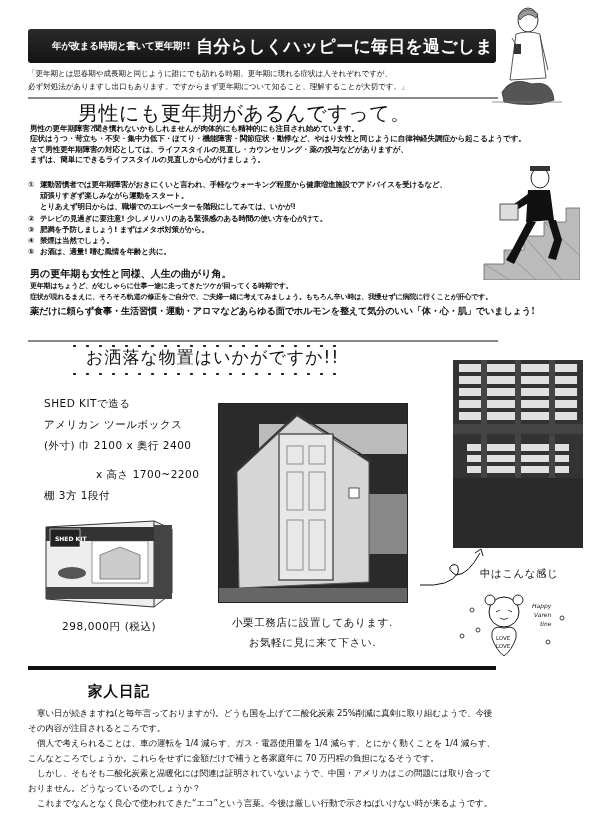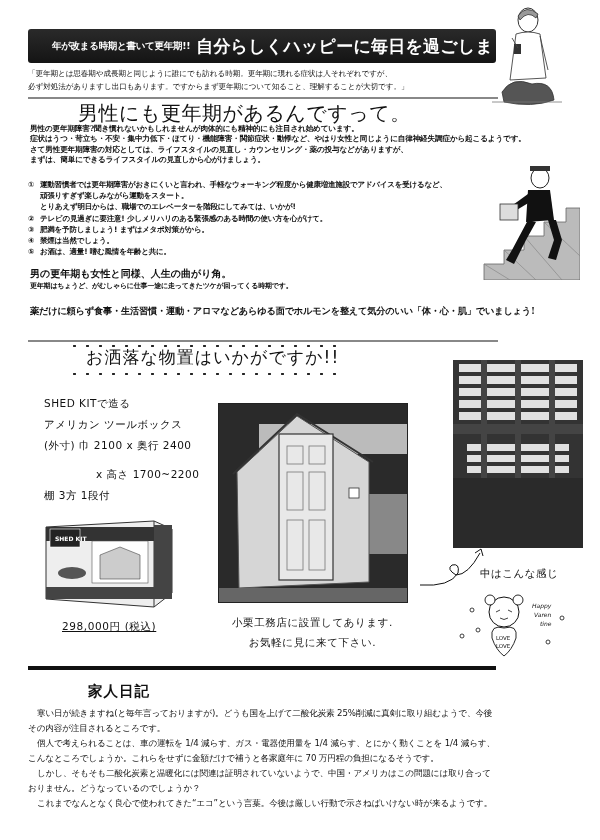--- a/index.html
+++ b/index.html
@@ -42,21 +42,21 @@
 
   
   .dots { height: 4px; background-image: radial-gradient(circle, #222 1.1px, transparent 1.3px); background-size: 13px 4px; }
   .shed-title { left: 86px; top: 346px; font-size: 17px; font-weight: bold; letter-spacing: 1px; white-space: nowrap; }
 
   .hand { font-family: "DejaVu Sans", sans-serif; font-weight: normal; }
   .shed-desc { left: 44px; top: 393px; font-size: 10.5px; line-height: 21px; letter-spacing: 0.5px; white-space: nowrap; }
   .shed-desc .indent { padding-left: 52px; margin-top: 8px; }
 
   .box-photo { left: 42px; top: 515px; width: 132px; height: 95px; }
-  .price { left: 62px; top: 620px; font-size: 10.5px; letter-spacing: 0.6px; white-space: nowrap; text-decoration: underline; }
+  .price { left: 62px; top: 620px; font-size: 10.5px; letter-spacing: 0.6px; white-space: nowrap; }
 
   .shed-photo { left: 218px; top: 403px; width: 190px; height: 200px; background: #ddd; border: 1px solid #222; overflow: hidden; }
   .caption { left: 232px; top: 612px; font-size: 10.5px; line-height: 20px; letter-spacing: 0.6px; white-space: nowrap; text-align: center; }
 
   .inside-photo { left: 453px; top: 360px; width: 130px; height: 188px; overflow: hidden; }
   .inside-note { left: 480px; top: 567px; font-size: 10.5px; white-space: nowrap; letter-spacing: 0.5px; }
   .arrow { left: 420px; top: 545px; width: 80px; height: 45px; }
   .mascot { left: 440px; top: 590px; width: 150px; height: 72px; }
 
   .thickline { left: 28px; top: 666px; width: 468px; height: 4px; background: #111; }
@@ -133,20 +133,21 @@
   <path d="M58 30 L80 30 L84 60 L56 62 Z" fill="#111"></path>
   <path d="M58 34 L36 50 L40 54 L60 42 Z" fill="#111"></path>
   <rect x="30" y="44" width="18" height="16" fill="#ddd" stroke="#333" stroke-width="0.8"></rect>
   <path d="M58 60 L42 90 L36 100 L44 104 L56 80 L66 62 Z" fill="#111"></path>
   <path d="M78 60 L84 80 L78 98 L86 100 L92 80 L86 60 Z" fill="#111"></path>
 </svg>
 
 <div class="abs sub-title">男の更年期も女性と同様、人生の曲がり角。</div>
 <div class="abs sub-body">
   <div>更年期はちょうど、がむしゃらに仕事一途に走ってきたツケが回ってくる時期です。</div>
+  <div>症状が現れるまえに、そろそろ軌道の修正をご自分で、ご夫婦一緒に考えてみましょう。もちろん辛い時は、我慢せずに病院に行くことが肝心です。</div>
 </div>
 <div class="abs sub-closing">薬だけに頼らず食事・生活習慣・運動・アロマなどあらゆる面でホルモンを整えて気分のいい「体・心・肌」でいましょう!</div>
 
 <div class="abs hr" style="left:28px; top:340px; width:470px;"></div>
 
 <div class="abs dots" style="left:68px; top:344px; width:270px;"></div>
 <div class="abs shed-title hand">お洒落な物置はいかがですか!!</div>
 <div class="abs dots" style="left:68px; top:372px; width:270px;"></div>
 
 <div class="abs shed-desc hand">

